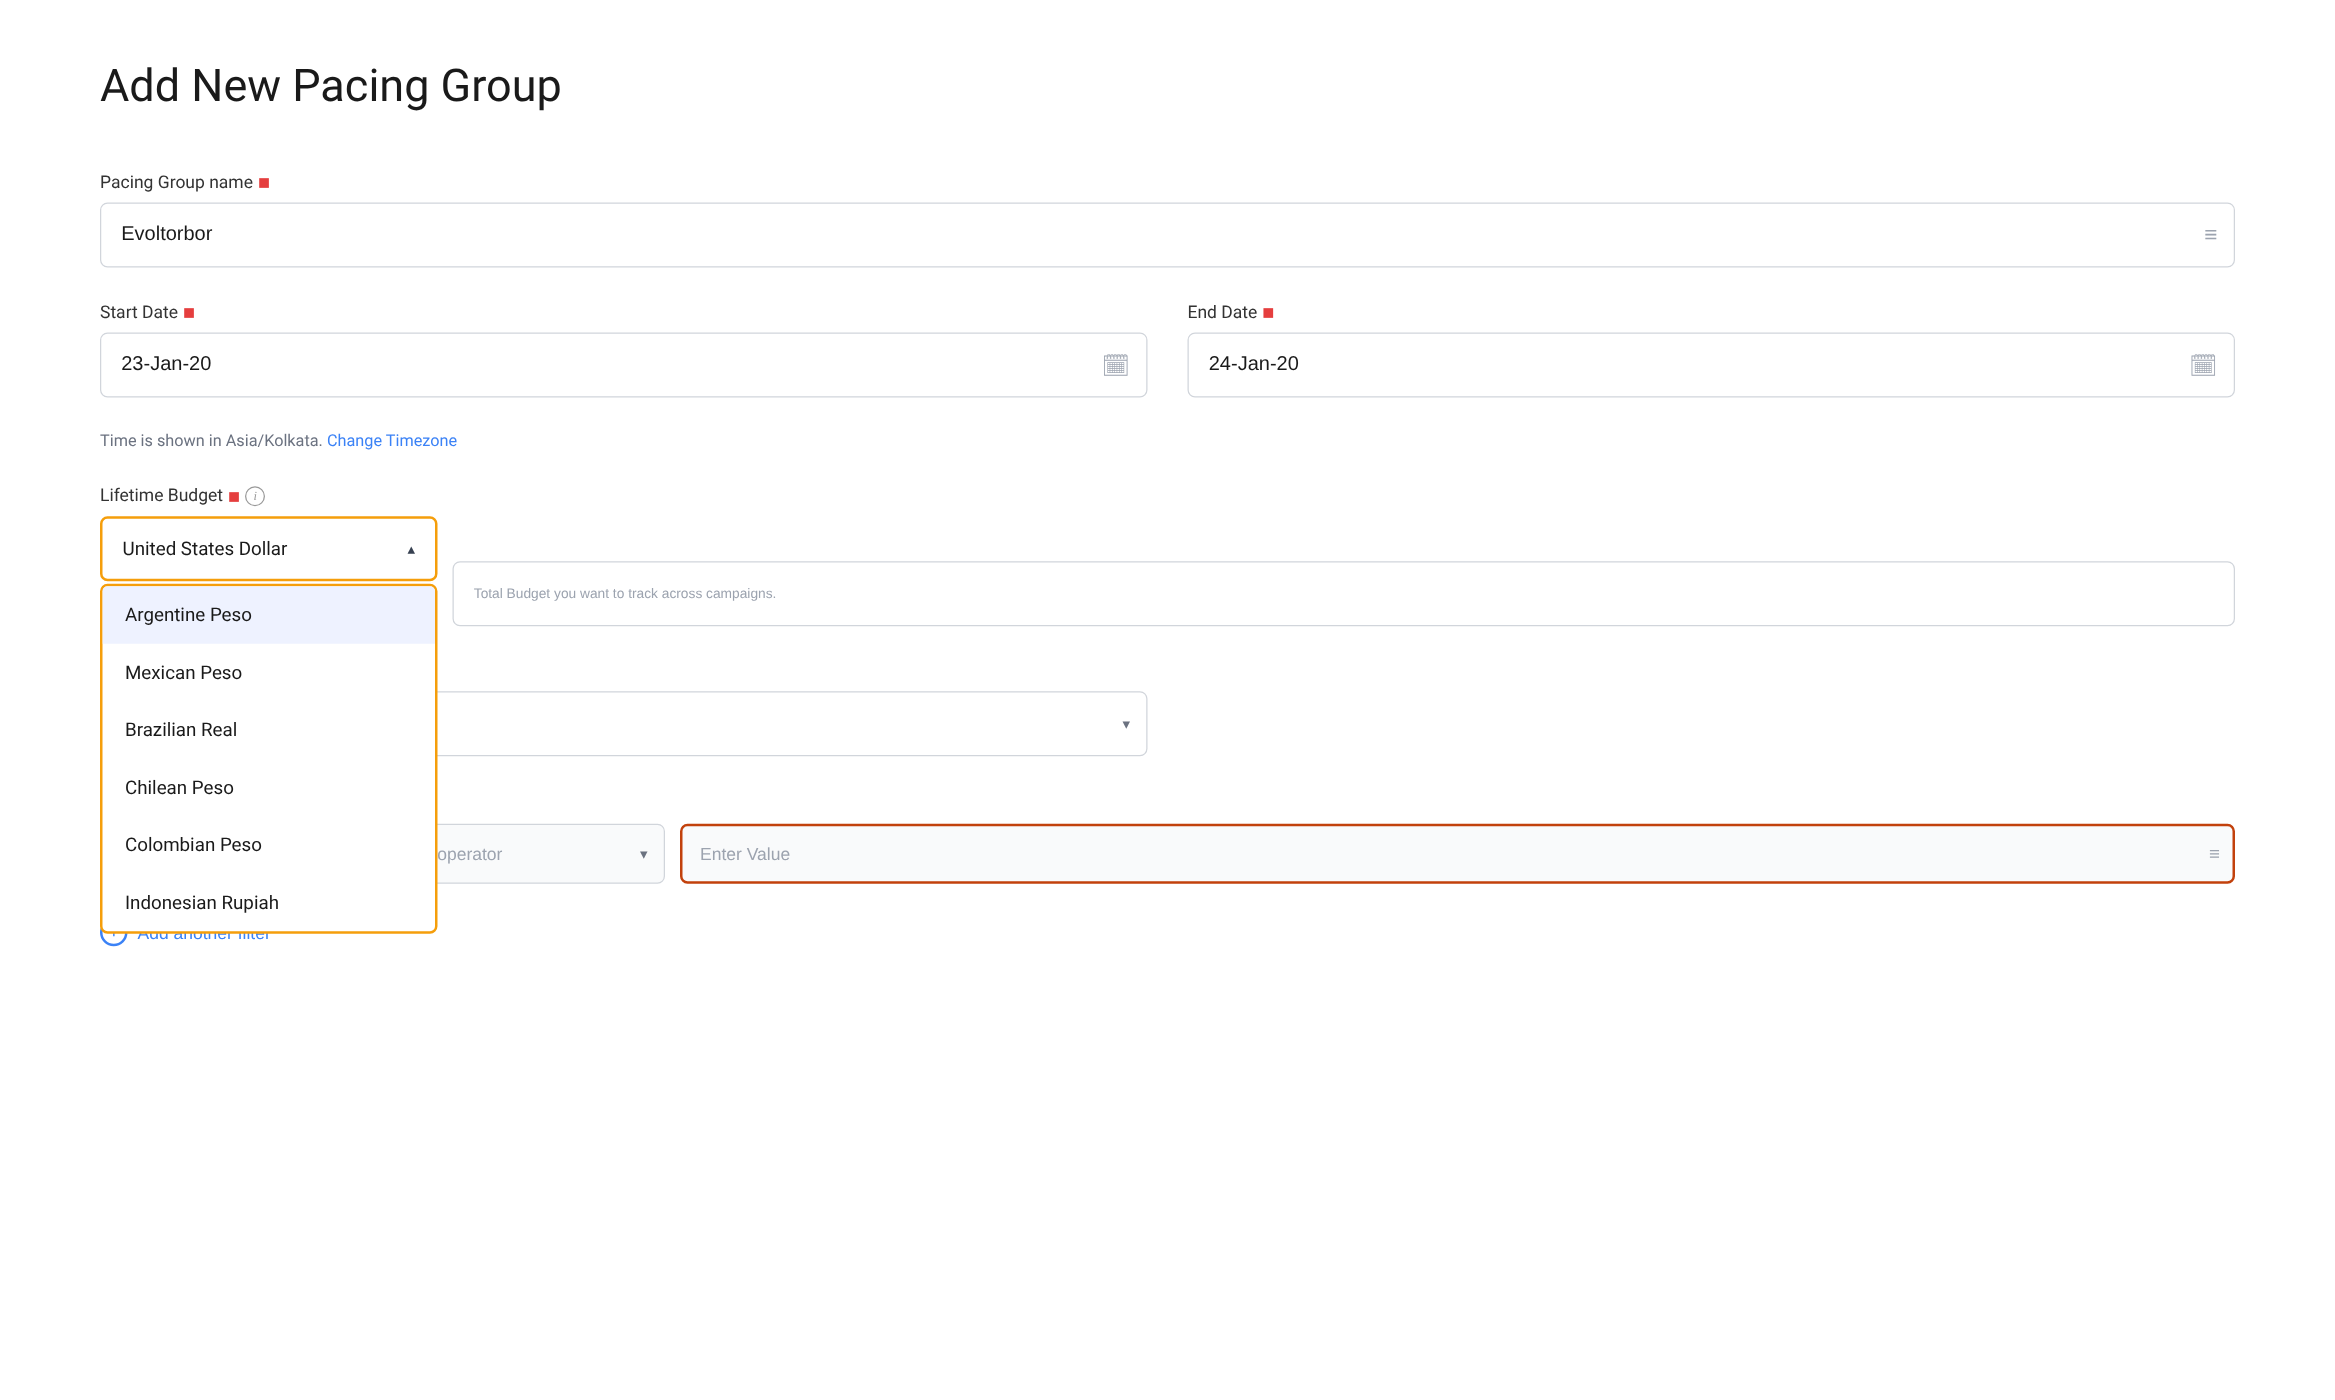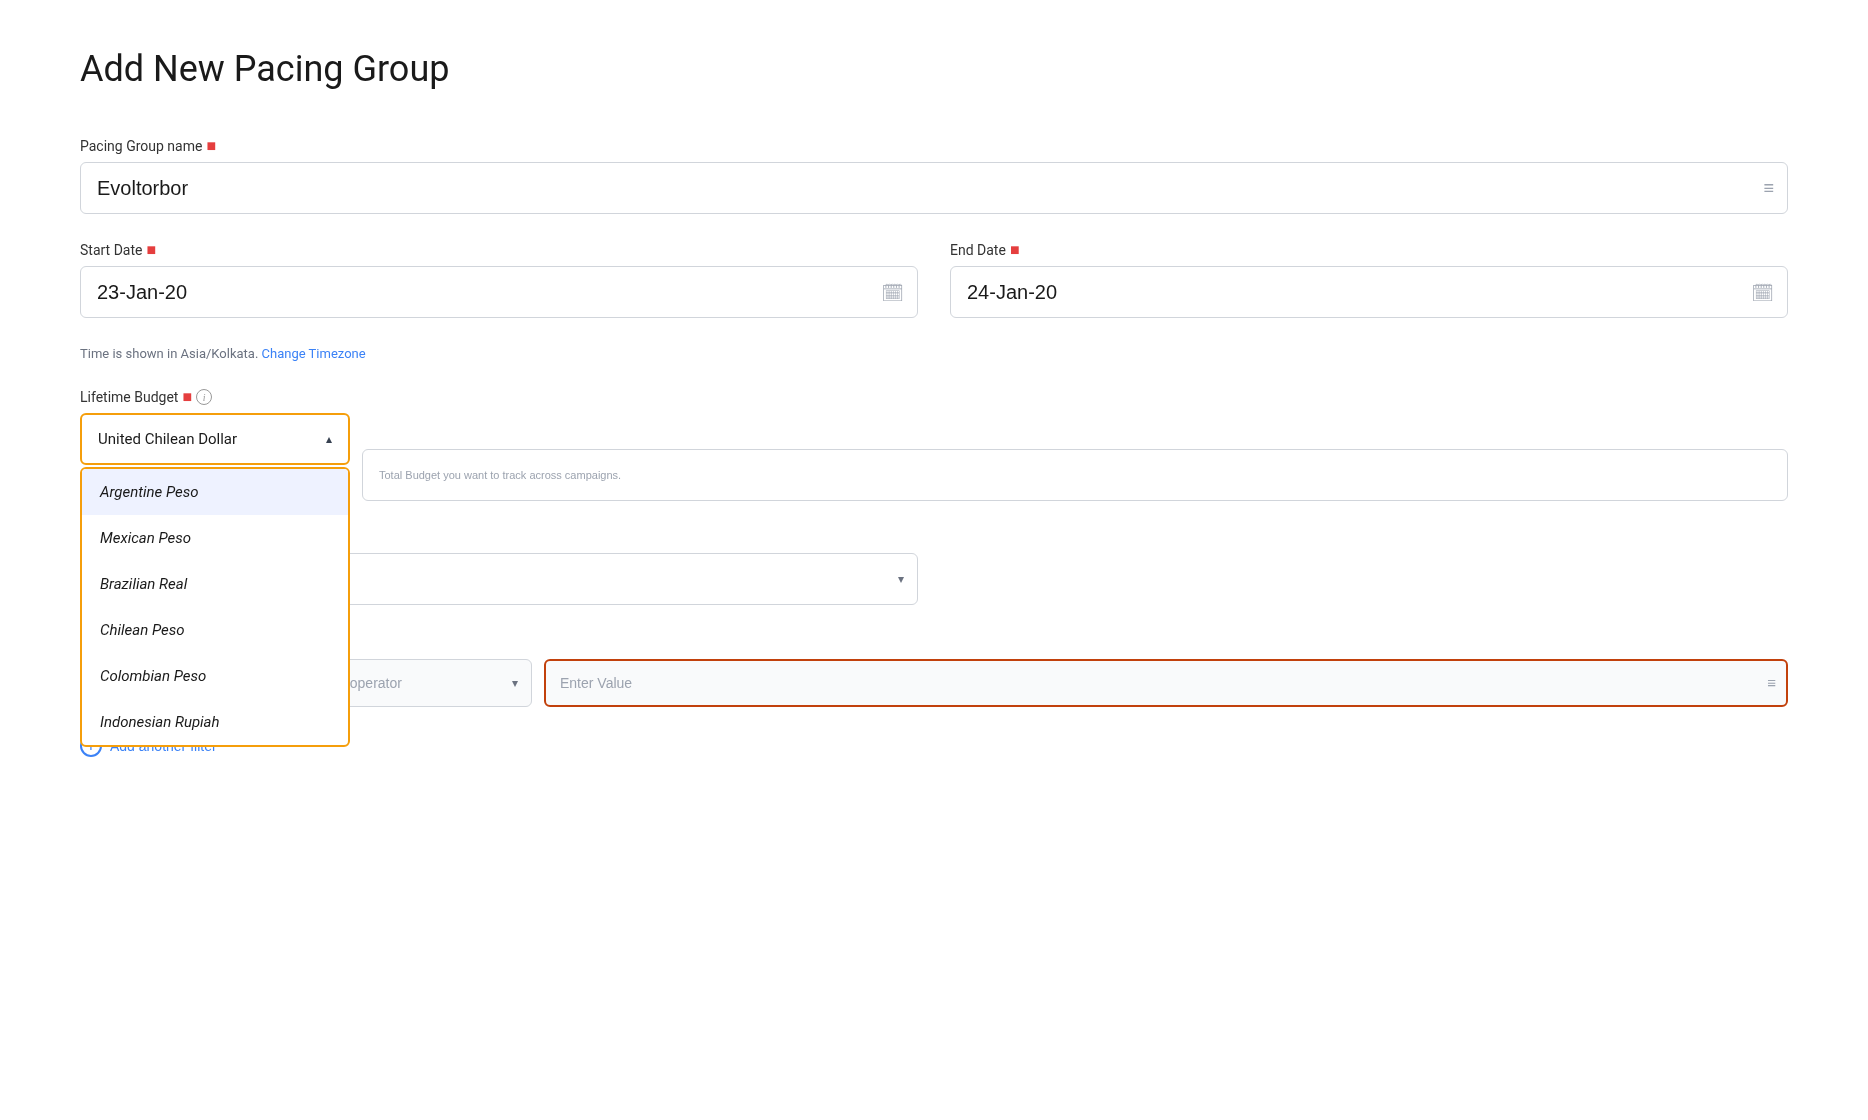--- a/index.html
+++ b/index.html
@@ -47,21 +47,21 @@
     }
     .input-with-icon {
       position: relative;
     }
     .input-with-icon input {
       width: 100%;
       height: 52px;
       border: 1px solid #d1d5db;
       border-radius: 6px;
       padding: 0 48px 0 16px;
-      font-size: 20px;
+      font-size: 16px;
       color: #1a1a1a;
       outline: none;
       background: #fff;
     }
     .input-icon {
       position: absolute;
       right: 14px;
       top: 50%;
       transform: translateY(-50%);
       color: #9ca3af;
@@ -121,21 +121,20 @@
       border: 2px solid #f59e0b;
       border-radius: 6px;
       z-index: 200;
       overflow: hidden;
     }
     .currency-option {
       padding: 14px 18px;
       font-size: 15px;
       color: #1a1a1a;
       cursor: pointer;
-      font-style: italic;
     }
     .currency-option.highlighted {
       background: #eef2ff;
     }
     .budget-amount-input {
       flex: 1;
       margin-left: 12px;
     }
     .budget-amount-input input {
       width: 100%;
@@ -329,21 +328,21 @@
 
 <div class="form-section budget-section">
   <div class="field-label">
     <span>Lifetime Budget</span>
     <span class="required-dot">■</span>
     <span class="info-icon">i</span>
   </div>
   <div class="budget-currency-row">
     <div class="currency-dropdown">
       <div class="currency-selected">
-        <span>United Chilean Dollar</span>
+        <span>United States Dollar</span>
         <span class="chevron-up">▴</span>
       </div>
       <div class="currency-dropdown-menu">
         <div class="currency-option highlighted">Argentine Peso</div>
         <div class="currency-option">Mexican Peso</div>
         <div class="currency-option">Brazilian Real</div>
         <div class="currency-option">Chilean Peso</div>
         <div class="currency-option">Colombian Peso</div>
         <div class="currency-option">Indonesian Rupiah</div>
       </div>

